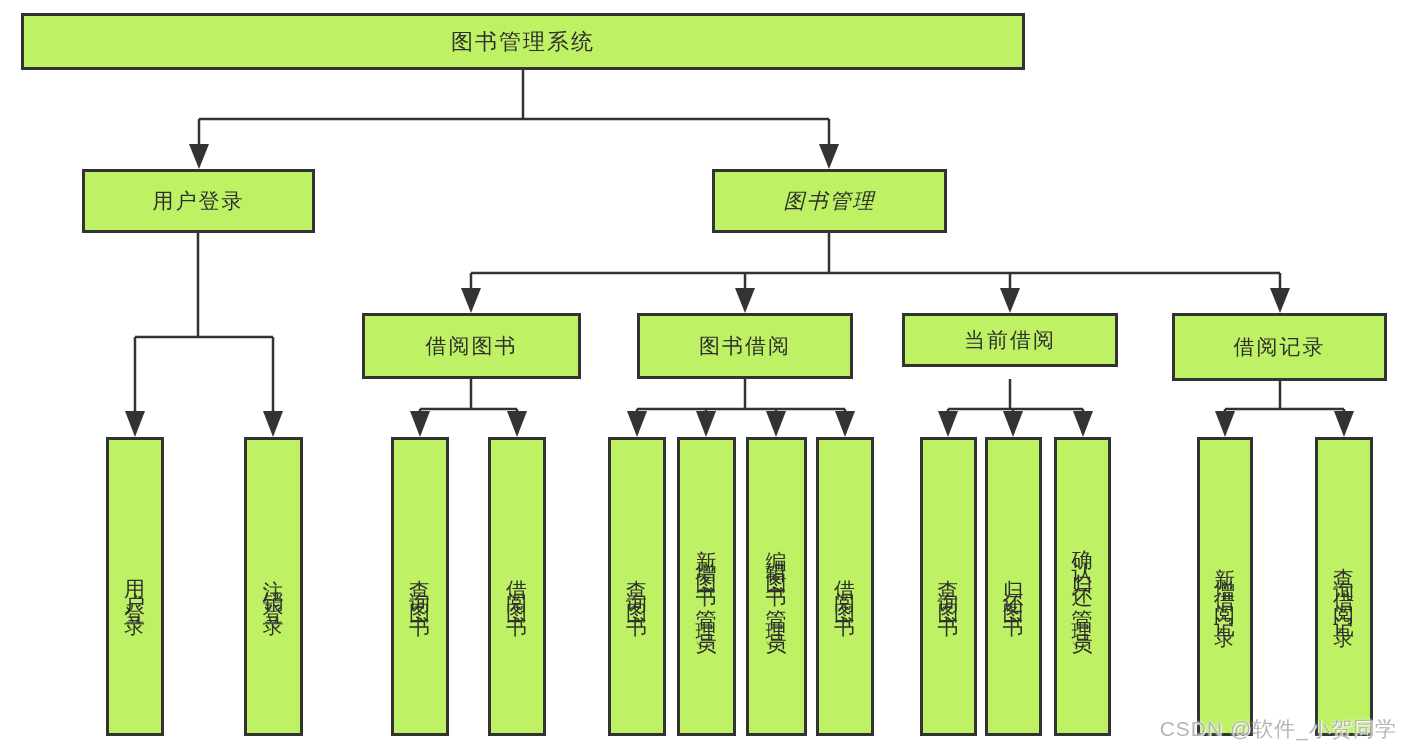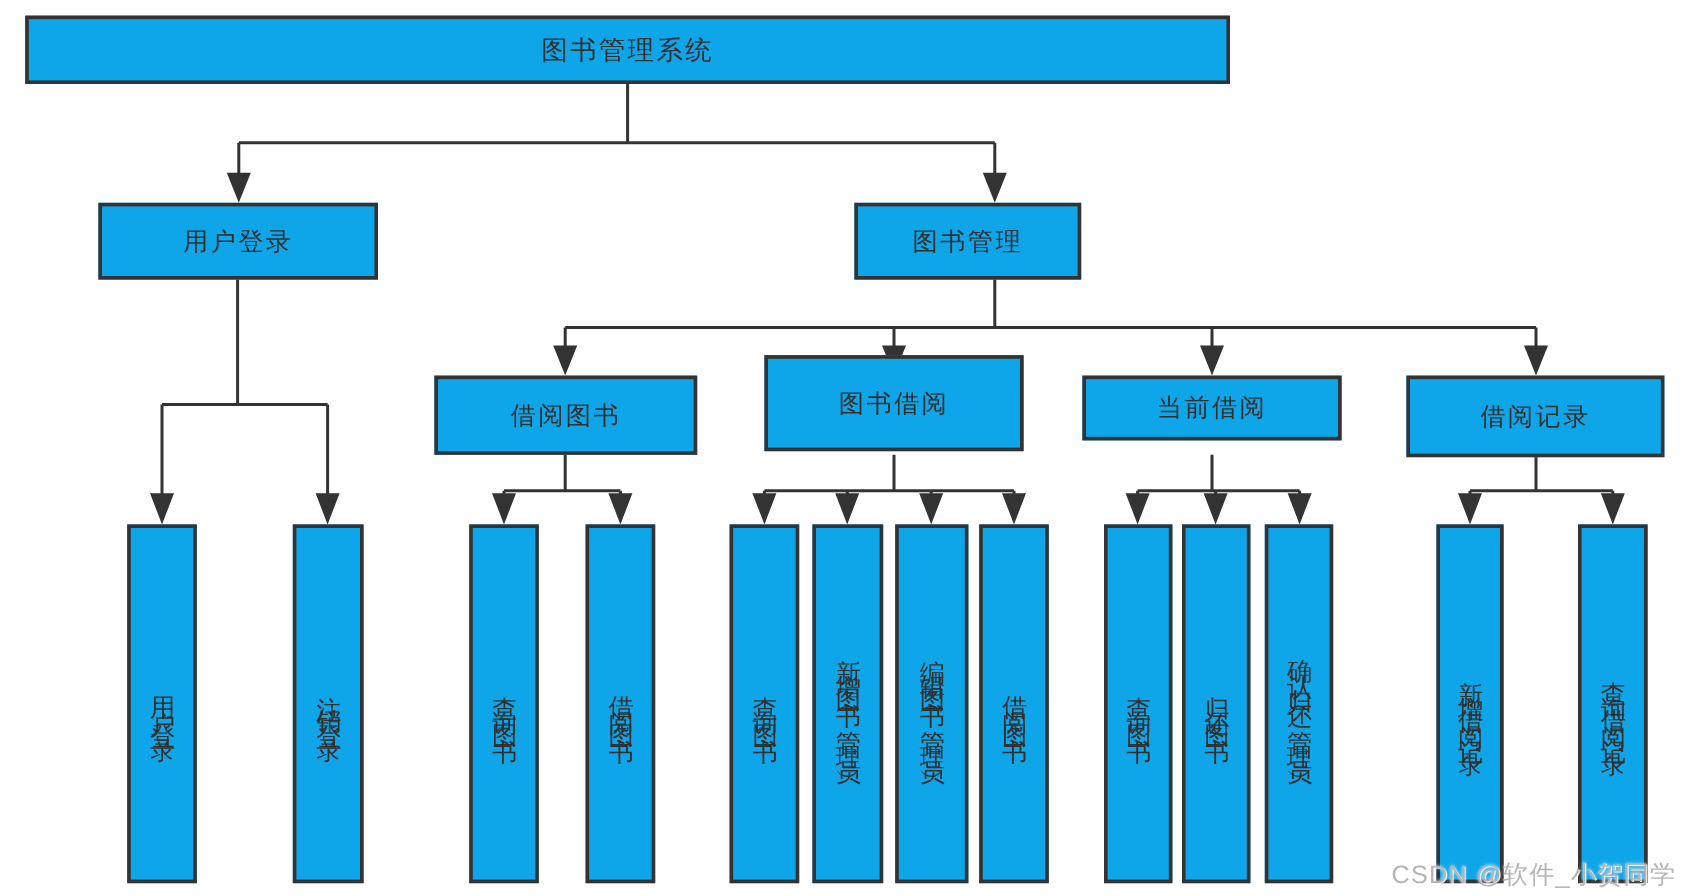--- a/index.html
+++ b/index.html
@@ -28,21 +28,21 @@
     fill: none;
   }
   .wires polygon {
     fill: #333333;
     stroke: none;
   }
   .node {
     position: absolute;
     box-sizing: border-box;
     border: 3px solid #333333;
-    background: #0ea5e9;
+    background: #bef264;
     color: #2f2f2f;
     display: flex;
     align-items: center;
     justify-content: center;
     text-align: center;
   }
   .node.h {
     font-size: 21px;
     letter-spacing: 2px;
     white-space: nowrap;
@@ -106,24 +106,24 @@
     <polygon points="1073,411 1093,411 1083,437"></polygon>
 
     <path d="M1280 379 V409 M1225 409 H1344 M1225 409 V412 M1344 409 V412"></path>
     <polygon points="1215,411 1235,411 1225,437"></polygon>
     <polygon points="1334,411 1354,411 1344,437"></polygon>
   </svg>
 
   <div class="node h root" style="left:21px; top:13px; width:1004px; height:57px;">图书管理系统</div>
 
   <div class="node h" style="left:82px; top:169px; width:233px; height:64px;">用户登录</div>
-  <div class="node h" style="left:712px; top:169px; width:189px; height:64px;">图书管理</div>
+  <div class="node h" style="left:712px; top:169px; width:235px; height:64px;font-style:italic;">图书管理</div>
 
   <div class="node h" style="left:362px; top:313px; width:219px; height:66px;">借阅图书</div>
-  <div class="node h" style="left:637px; top:296px; width:216px; height:80px;">图书借阅</div>
+  <div class="node h" style="left:637px; top:313px; width:216px; height:66px;">图书借阅</div>
   <div class="node h" style="left:902px; top:313px; width:216px; height:54px;">当前借阅</div>
   <div class="node h" style="left:1172px; top:313px; width:215px; height:68px;">借阅记录</div>
 
   <div class="node v" style="left:106px; top:437px; width:58px; height:299px;">用户登录</div>
   <div class="node v" style="left:244px; top:437px; width:59px; height:299px;">注销登录</div>
 
   <div class="node v" style="left:391px; top:437px; width:58px; height:299px;">查询图书</div>
   <div class="node v" style="left:488px; top:437px; width:58px; height:299px;">借阅图书</div>
 
   <div class="node v" style="left:608px; top:437px; width:58px; height:299px;">查询图书</div>

